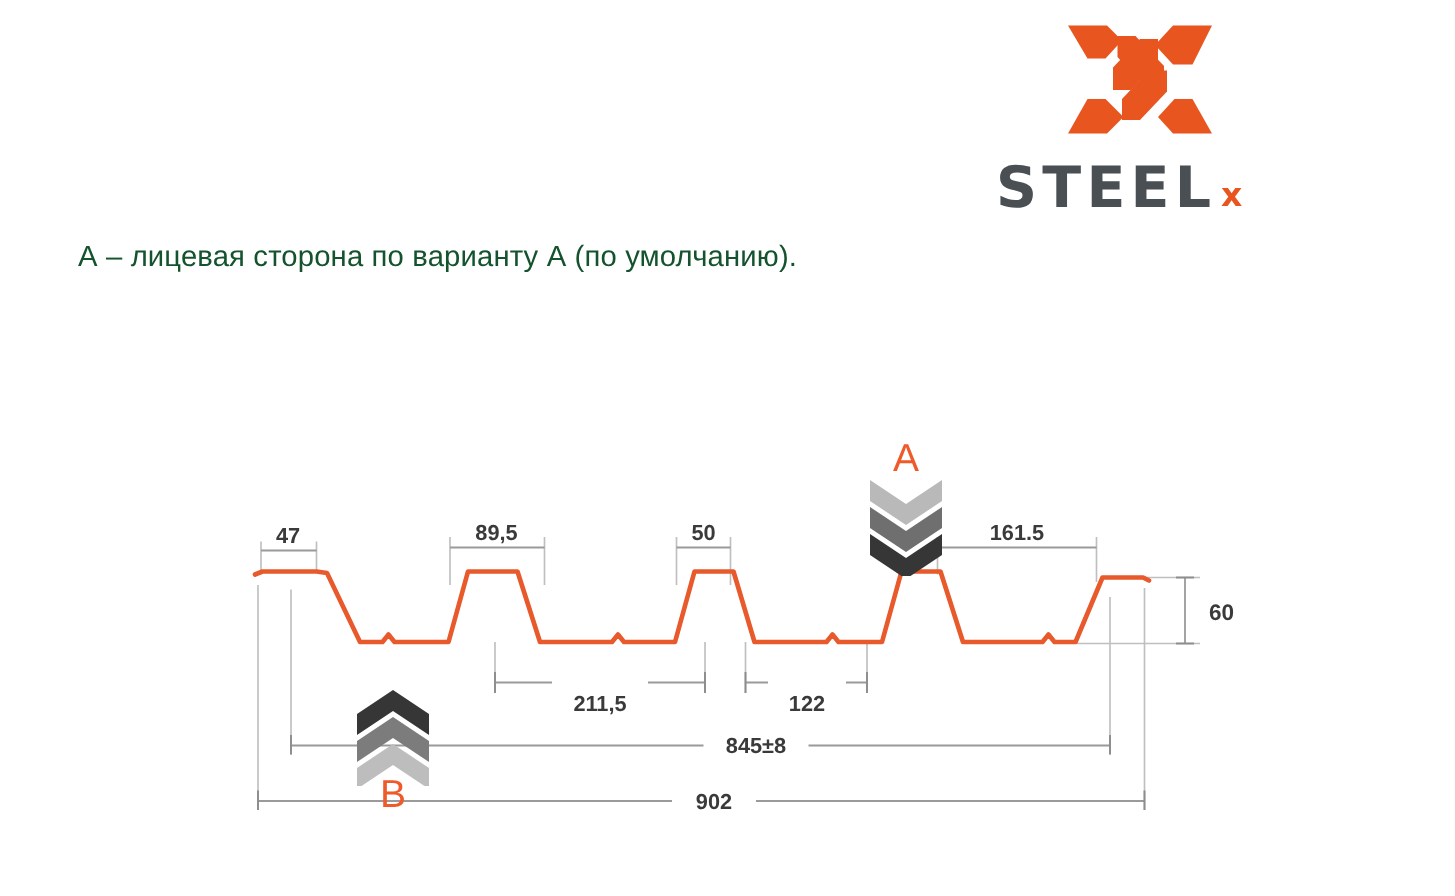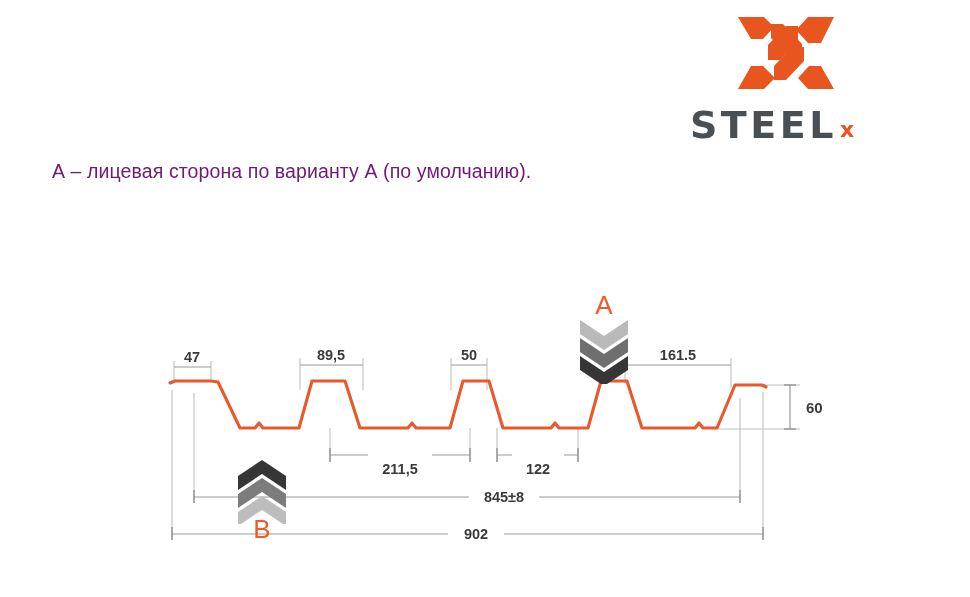--- a/index.html
+++ b/index.html
@@ -17,21 +17,21 @@
   #page {
     position: relative;
     width: 970px;
     height: 597px;
     background: #ffffff;
   }
 
   
   #logo {
     position: absolute;
-    left: 690px;
+    left: 664px;
     top: 14px;
     width: 210px;
     height: 132px;
   }
   #logo-mark {
     position: absolute;
     left: 48px;
     top: 0px;
     width: 96px;
     height: 78px;
@@ -64,21 +64,21 @@
     position: relative;
     top: -1px;
   }
 
   
   .legend-line {
     position: absolute;
     left: 52px;
     font-family: "Liberation Sans", sans-serif;
     font-size: 19.5px;
-    color: #701a75;
+    color: #14532d;
     white-space: nowrap;
     letter-spacing: 0.1px;
   }
   #legend-a { top: 160px; }
   #legend-b { top: 216px; }
 
   
   #drawing {
     position: absolute;
     left: 0;

